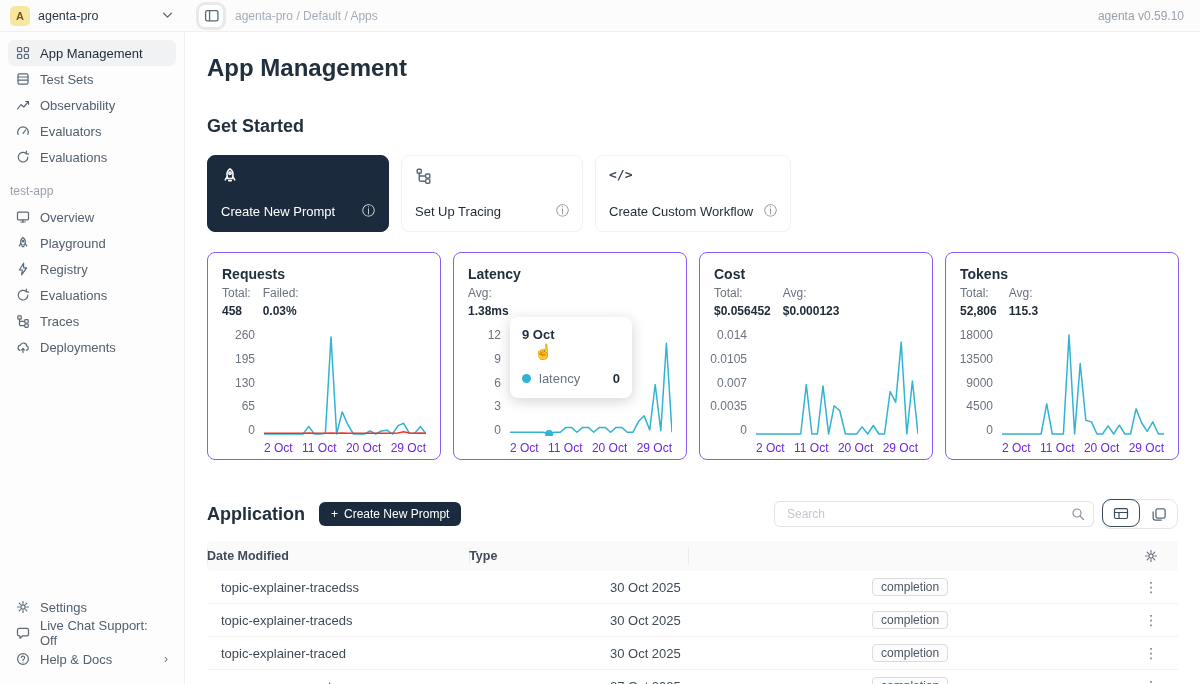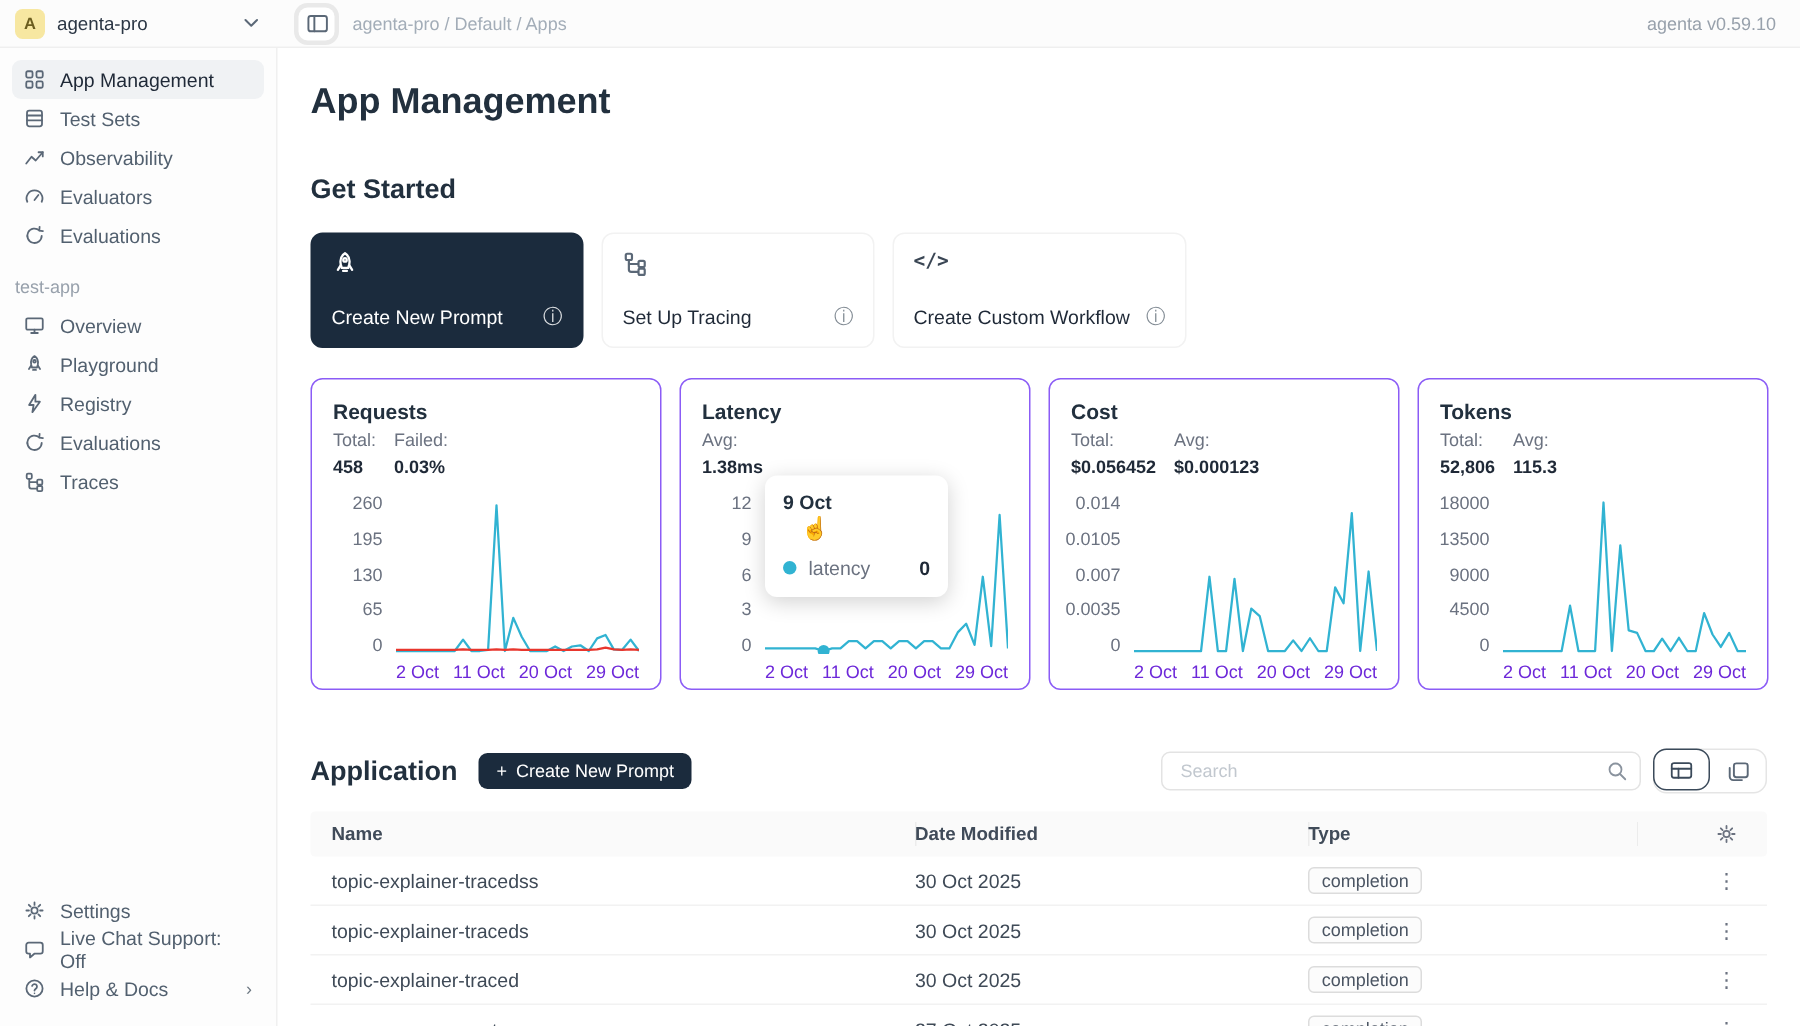--- a/index.html
+++ b/index.html
@@ -185,20 +185,27 @@
     </div>
     <div class="side-item">
       <svg class="icn" width="14" height="14" viewBox="0 0 14 14">
           <rect x="1.8" y="1.8" width="3.4" height="3.4" rx="0.8"></rect>
           <path d="M3.5,5.2 v5.2 a1.3,1.3 0 0,0 1.3,1.3 h3.6 M3.5,7.4 h4.9"></path>
           <rect x="8.8" y="5.7" width="3.4" height="3.4" rx="0.8"></rect>
           <rect x="8.8" y="10" width="3.4" height="3.4" rx="0.8"></rect>
         </svg>
       <span>Traces</span>
     </div>
+    <div class="side-item">
+      <svg class="icn" width="14" height="14" viewBox="0 0 14 14">
+          <path d="M4,10.3 a2.6,2.6 0 0,1 0.4,-5.1 a3.3,3.3 0 0,1 6.4,0.9 a2.1,2.1 0 0,1 -0.5,4.1"></path>
+          <path d="M7,12.6 V8.6 M5.6,9.9 L7,8.5 l1.4,1.4"></path>
+        </svg>
+      <span>Deployments</span>
+    </div>
 
     <div class="side-footer">
       <div class="side-item">
         <svg class="icn" width="14" height="14" viewBox="0 0 14 14">
             <circle cx="7" cy="7" r="2.1"></circle>
             <path d="M7,1.6 v1.7 M7,10.7 v1.7 M1.6,7 h1.7 M10.7,7 h1.7 M3.2,3.2 l1.2,1.2 M9.6,9.6 l1.2,1.2 M10.8,3.2 L9.6,4.4 M4.4,9.6 L3.2,10.8"></path>
           </svg>
         <span>Settings</span>
       </div>
       <div class="side-item">
@@ -420,21 +427,20 @@
                 <rect x="4.6" y="1.8" width="8.6" height="8.6" rx="1.5"></rect>
                 <path d="M2,4.6 v5.4 a2.2,2.2 0 0,0 2.2,2.2 h5.4"></path>
               </svg>
           </div>
         </div>
       </div>
     </div>
 
     <div class="table">
       <div class="thead">
-        <div class="col-name">Name</div>
         <div class="col-date">Date Modified</div>
         <div class="col-type">Type</div>
         <div class="col-actions">
           <svg class="icn" width="14" height="14" viewBox="0 0 14 14" style="stroke:#6b7280;">
               <circle cx="7" cy="7" r="2.1"></circle>
               <path d="M7,1.6 v1.7 M7,10.7 v1.7 M1.6,7 h1.7 M10.7,7 h1.7 M3.2,3.2 l1.2,1.2 M9.6,9.6 l1.2,1.2 M10.8,3.2 L9.6,4.4 M4.4,9.6 L3.2,10.8"></path>
             </svg>
         </div>
       </div>
 

